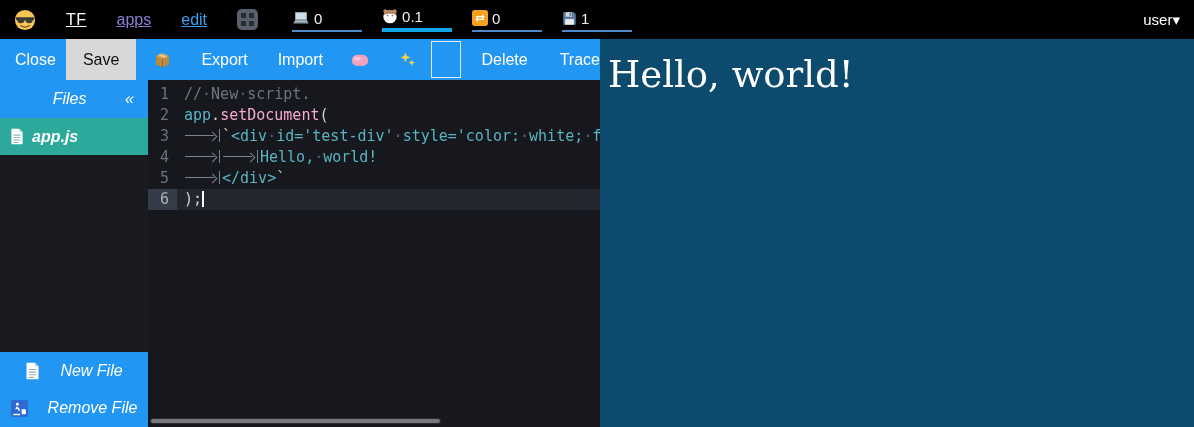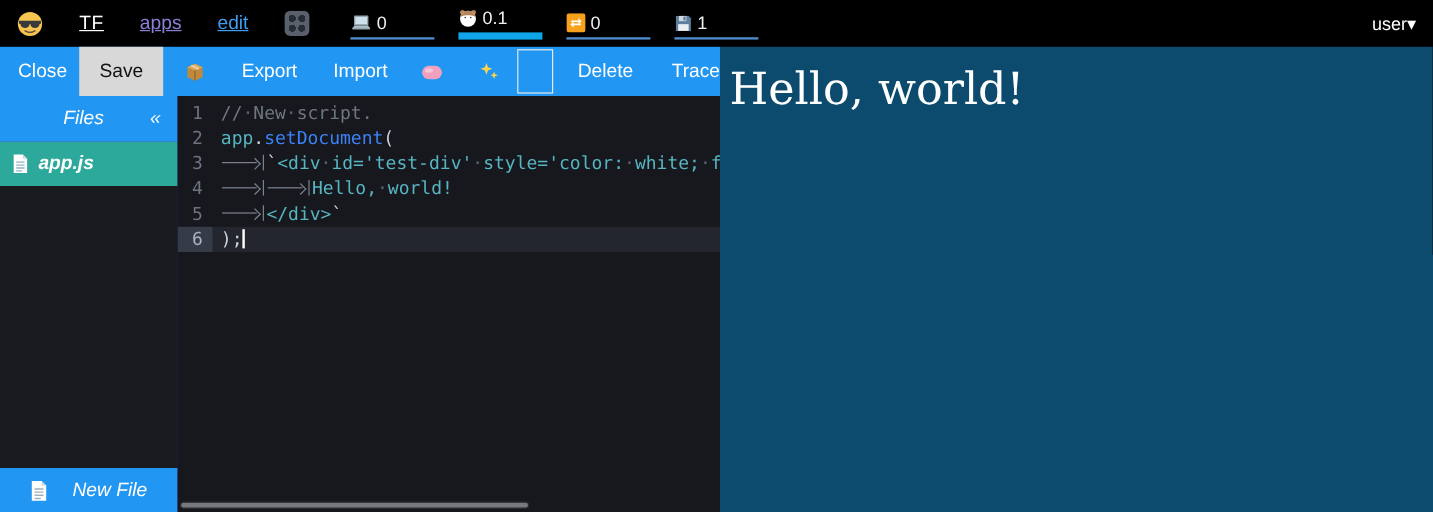--- a/index.html
+++ b/index.html
@@ -15,21 +15,21 @@
   .nav-link.edit { color:#3d9df0; }
   .dice { width:21px; height:21px; border-radius:5px; background-color:#59606b;
     background-image:
       radial-gradient(circle 3px at 6.5px 6.5px,#272c34 98%,transparent),
       radial-gradient(circle 3px at 14.5px 6.5px,#272c34 98%,transparent),
       radial-gradient(circle 3px at 6.5px 14.5px,#272c34 98%,transparent),
       radial-gradient(circle 3px at 14.5px 14.5px,#272c34 98%,transparent); }
   .counters { display:flex; align-items:flex-end; gap:20px; margin-left:4px; }
   .counter { width:70px; display:flex; align-items:center; gap:4px; padding-bottom:3px; font-size:15px; color:#f0f0f0; }
   .counter.u-blue { border-bottom:2px solid #4e8ac9; }
-  .counter.u-red  { border-bottom:6px solid #0ea5e9; }
+  .counter.u-red  { border-bottom:4px solid #0ea5e9; }
   .tb-right { margin-left:auto; color:#fff; font-size:15px; cursor:pointer; }
 
   
   .main { display:flex; height:388px; }
   .left-col { width:600px; display:flex; flex-direction:column; }
   .preview { flex:1; background:#0c4a6e; overflow:hidden; }
   .preview h1 { font-family:"DejaVu Serif", serif; font-weight:normal; font-size:37px; margin:14px 0 0 8px; }
 
   
   .toolbar { height:41px; background:#2196f3; display:flex; align-items:center; padding:0 0 0 15px; color:#fff; font-size:16px; }
@@ -59,21 +59,21 @@
 
   
   .editor { flex:1; background:#16181d; position:relative; padding-top:4px; font-family:"DejaVu Sans Mono", monospace; font-size:15px; overflow:hidden; }
   .ed-row { display:flex; height:21px; line-height:21px; white-space:pre; }
   .ed-gutter { width:29px; flex:0 0 29px; text-align:right; padding-right:8px; color:#6b7280; user-select:none; }
   .ed-code { flex:1; padding-left:7px; overflow:hidden; }
   .ed-row.active { background:#23262e; }
   .ed-row.active .ed-gutter { background:#363c47; color:#aab1bf; }
   .tk-cm { color:#6e7680; }
   .tk-cyan { color:#57b5c2; }
-  .tk-red { color:#3b82f6; }
+  .tk-red { color:#f9a8d4; }
   .tk-fg { color:#ccd1d9; }
   .tk-ws { color:#5a616d; }
   .tk-tab { display:inline-block; width:36px; height:13px; position:relative; vertical-align:-1px; border-right:1px solid #7b828f; margin-right:2px; }
   .tk-tab::before { content:""; position:absolute; left:1px; right:5px; top:6px; border-top:1px solid #7b828f; }
   .tk-tab::after { content:""; position:absolute; right:3px; top:3.5px; width:6px; height:6px; border-top:1px solid #7b828f; border-right:1px solid #7b828f; transform:rotate(45deg); }
   .caret { display:inline-block; width:2px; height:16px; background:#fff; vertical-align:-3px; }
   .hscroll { position:absolute; left:2px; right:2px; bottom:2px; height:7px; }
   .hthumb { width:65%; height:6px; background:#77797c; border:1px solid #2a2b2e; border-radius:3px; }
 
   .icon { display:inline-flex; align-items:center; justify-content:center; }
@@ -201,20 +201,34 @@
             <svg width="15" height="18" viewBox="0 0 20 24">
                 <path d="M2 1h11l5 5v17H2z" fill="#fff"></path>
                 <path d="M13 1l5 5h-5z" fill="#cdd6dd"></path>
                 <g stroke="#9fb0bd" stroke-width="1.6" fill="none">
                   <path d="M5 10h10M5 13.5h10M5 17h10M5 20.5h7"></path>
                 </g>
               </svg>
           </span>
           <span>New File</span>
         </div>
+        <div class="sb-btn remove">
+          <span class="icon">
+            <svg width="17" height="17" viewBox="0 0 24 24">
+                <rect width="24" height="24" rx="3" fill="#2e6ad1"></rect>
+                <g fill="#fff">
+                  <circle cx="9" cy="6" r="2"></circle>
+                  <path d="M7.5 9l3.5 2 2 3.5-1.8 1-2-3.2-3.2 1z"></path>
+                  <rect x="15" y="13" width="6" height="7" rx="1"></rect>
+                  <rect x="3" y="19.5" width="10" height="2" rx="1"></rect>
+                </g>
+              </svg>
+          </span>
+          <span>Remove File</span>
+        </div>
       </div>
 
       <div class="editor">
         <div>
             <div class="ed-row"><span class="ed-gutter">1</span><span class="ed-code"><span class="tk-cm">//</span><span class="tk-ws">·</span><span class="tk-cm">New</span><span class="tk-ws">·</span><span class="tk-cm">script.</span></span></div>
             <div class="ed-row"><span class="ed-gutter">2</span><span class="ed-code"><span class="tk-cyan">app</span><span class="tk-fg">.</span><span class="tk-red">setDocument</span><span class="tk-fg">(</span></span></div>
             <div class="ed-row"><span class="ed-gutter">3</span><span class="ed-code"><span class="tk-tab"></span><span class="tk-fg">`</span><span class="tk-cyan">&lt;div</span><span class="tk-ws">·</span><span class="tk-cyan">id='test-div'</span><span class="tk-ws">·</span><span class="tk-cyan">style='color:</span><span class="tk-ws">·</span><span class="tk-cyan">white;</span><span class="tk-ws">·</span><span class="tk-cyan">f</span></span></div>
             <div class="ed-row"><span class="ed-gutter">4</span><span class="ed-code"><span class="tk-tab"></span><span class="tk-tab"></span><span class="tk-cyan">Hello,</span><span class="tk-ws">·</span><span class="tk-cyan">world!</span></span></div>
             <div class="ed-row"><span class="ed-gutter">5</span><span class="ed-code"><span class="tk-tab"></span><span class="tk-cyan">&lt;/div&gt;</span><span class="tk-fg">`</span></span></div>
             <div class="ed-row active"><span class="ed-gutter">6</span><span class="ed-code"><span class="tk-fg">);</span><span class="caret"></span></span></div>

